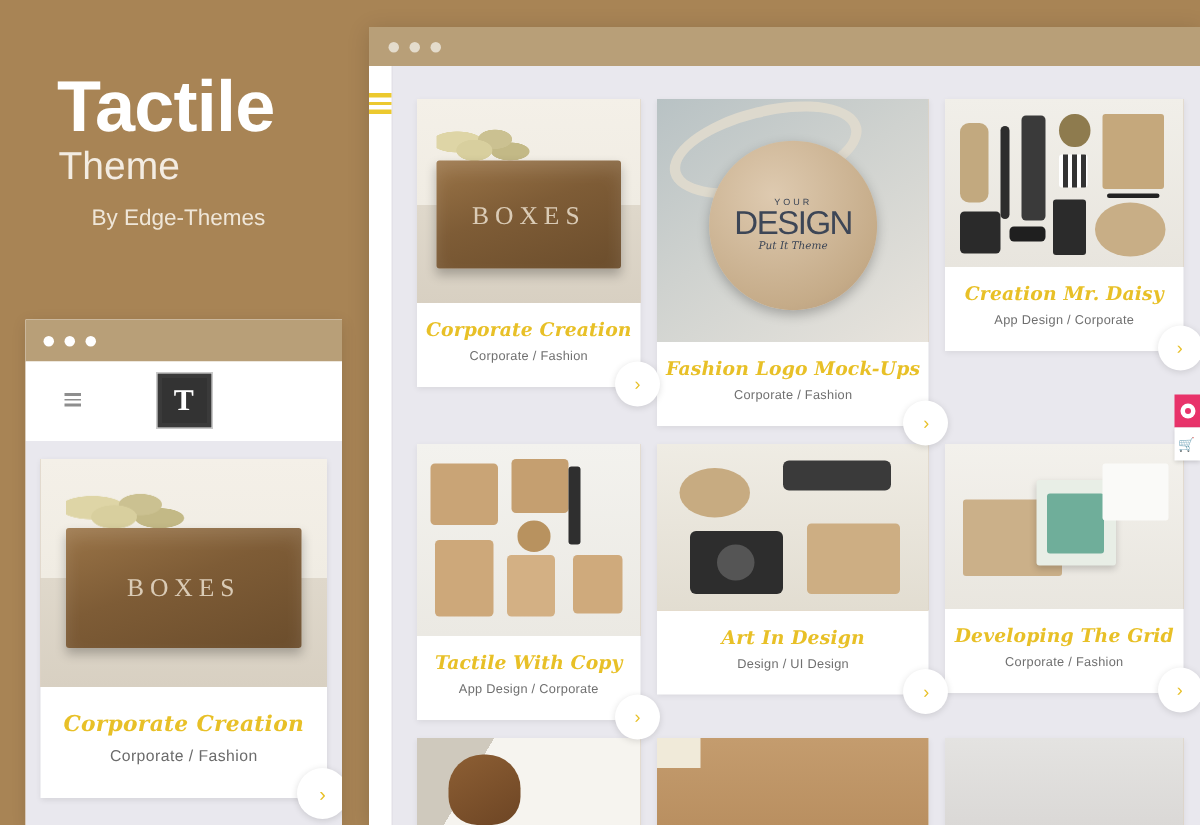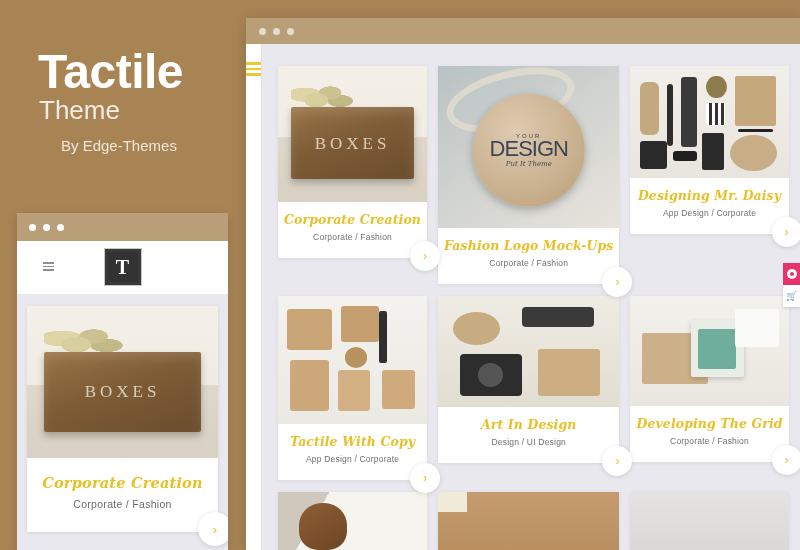--- a/index.html
+++ b/index.html
@@ -309,21 +309,21 @@
             <span class="o" style="left:48%;top:33%;width:12%;height:20%;background:repeating-linear-gradient(90deg,#fff 0 3px,#333 3px 6px)"></span>
             <span class="o" style="left:66%;top:9%;width:26%;height:45%;background:#c5a87c;border-radius:2px"></span>
             <span class="o" style="left:68%;top:56%;width:22%;height:2.5%;background:#222"></span>
             <span class="o" style="left:6%;top:67%;width:17%;height:25%;background:#2a2a2a;border-radius:3px"></span>
             <span class="o" style="left:27%;top:76%;width:15%;height:9%;background:#1f1f1f;border-radius:3px"></span>
             <span class="o" style="left:45%;top:60%;width:14%;height:33%;background:#2b2b2b;border-radius:2px"></span>
             <span class="o" style="left:63%;top:62%;width:30%;height:32%;background:#c8ae86;border-radius:50%"></span>
           </div>
         </div>
         <div class="meta">
-          <div class="c-title">Designing Mr. Daisy</div>
+          <div class="c-title">Creation Mr. Daisy</div>
           <div class="c-cat">App Design / Corporate</div>
         </div>
         <div class="arrow">›</div>
       </div>
 
       <div class="card">
         <div class="thumb" style="height:128px">
           <div class="ph art-paper">
             <span class="o" style="left:6%;top:10%;width:30%;height:32%;background:#c9a476;border-radius:3px"></span>
             <span class="o" style="left:42%;top:8%;width:26%;height:28%;background:#c59f70;border-radius:3px"></span>

